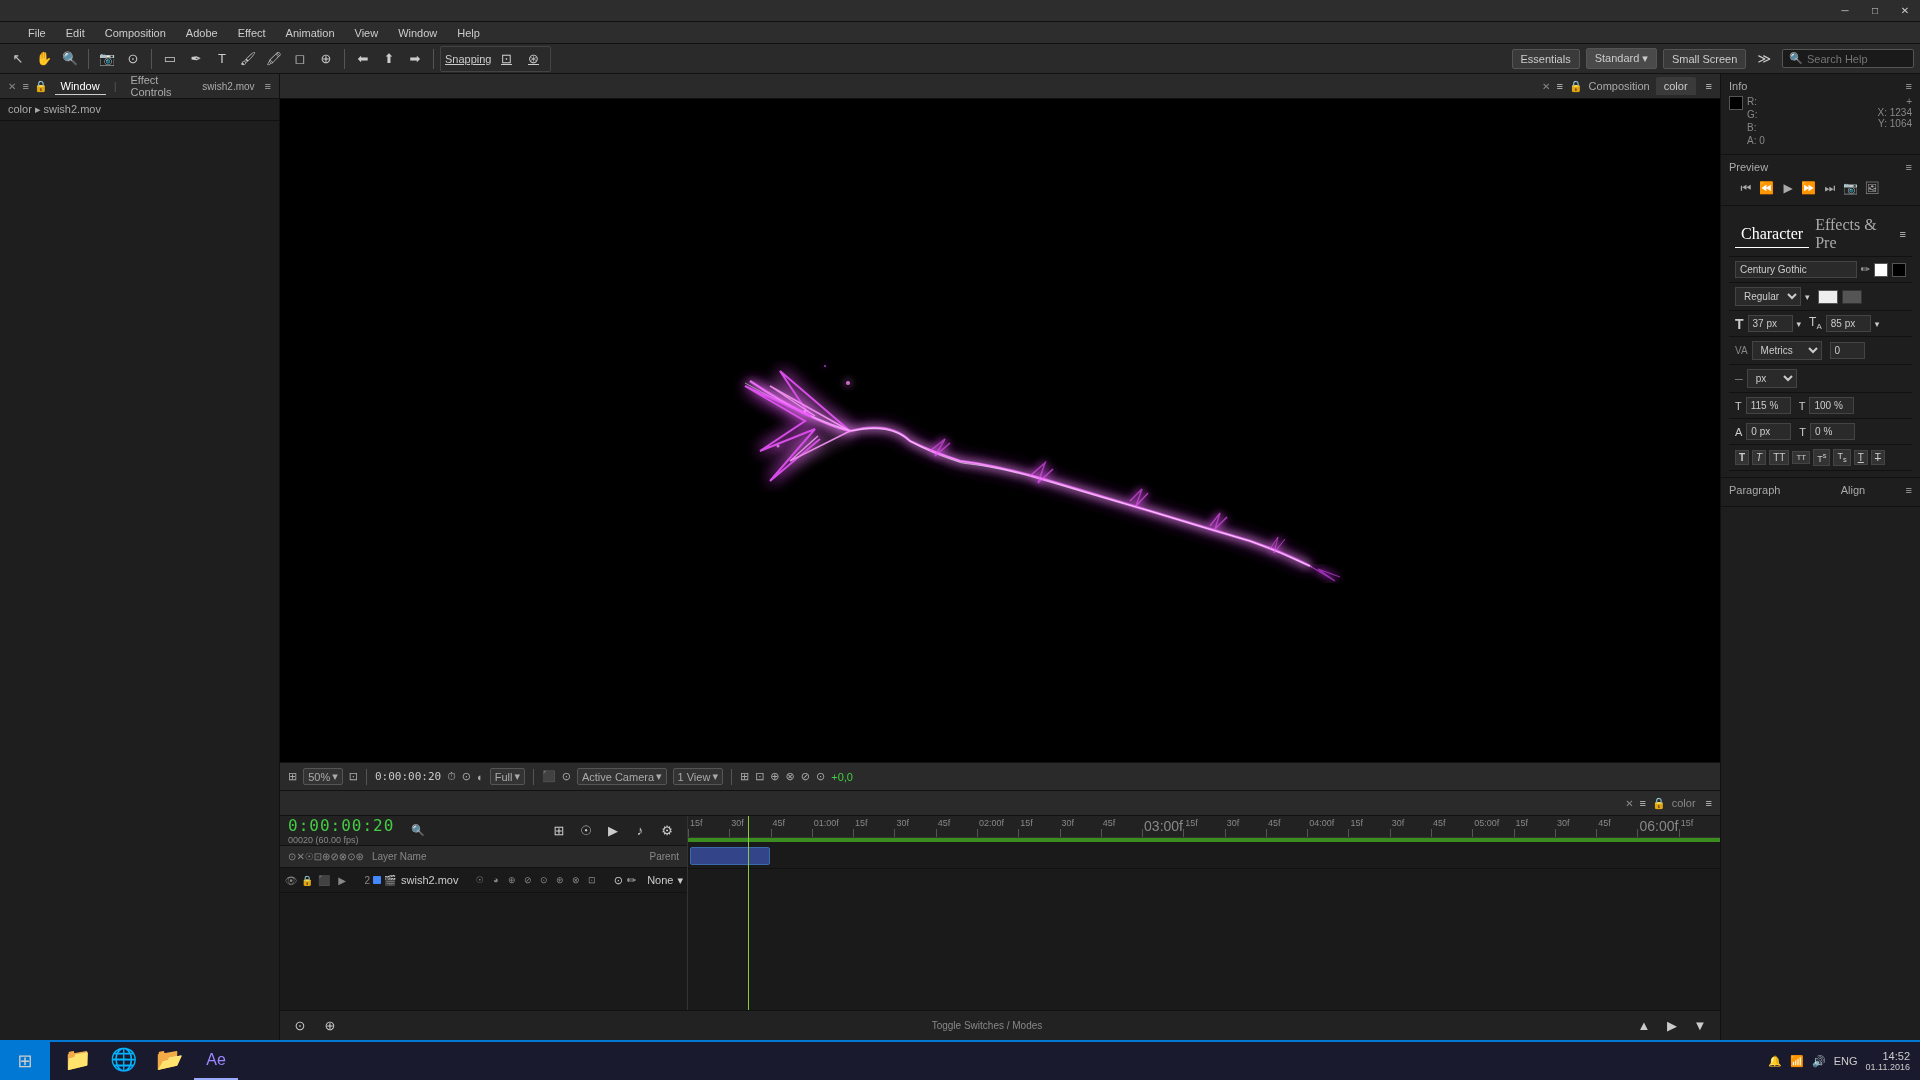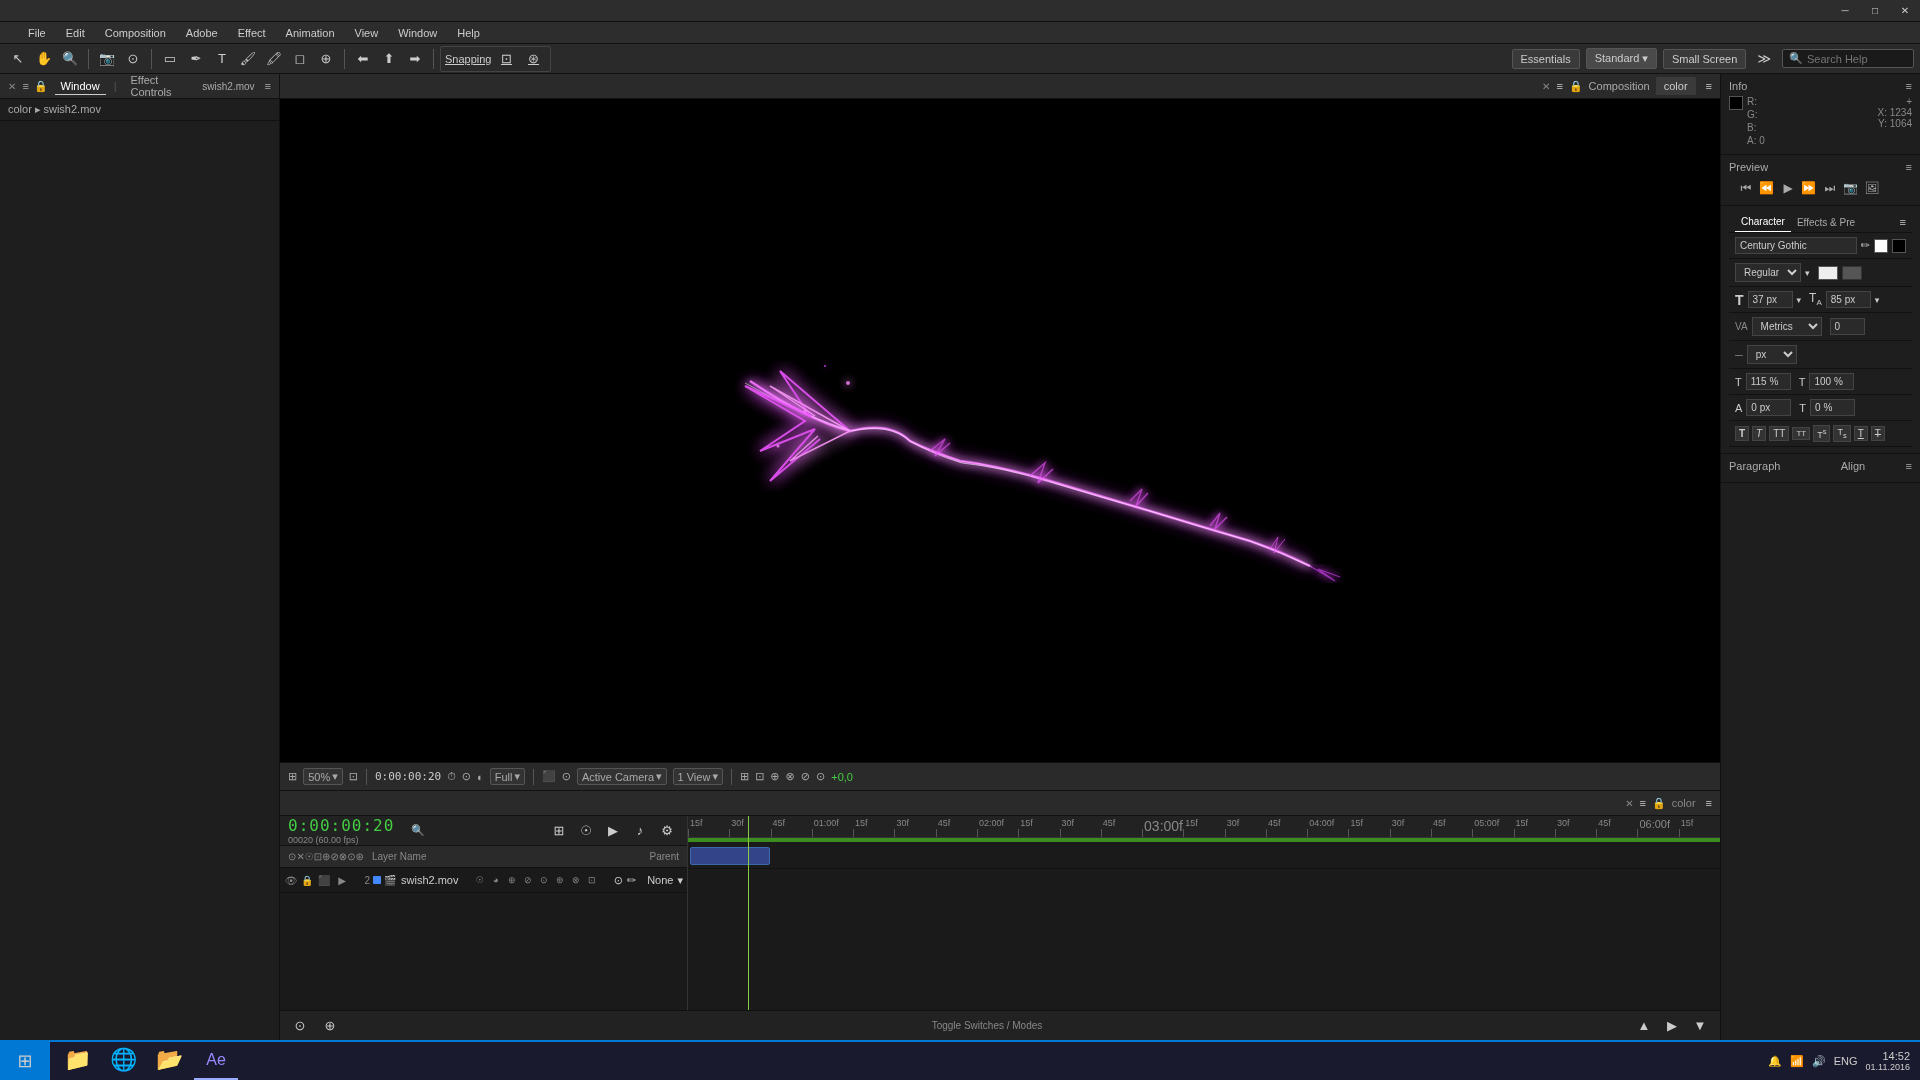--- a/index.html
+++ b/index.html
@@ -85,21 +85,21 @@
     .rp-title { font-size: 11px; color: #aaa; margin-bottom: 4px; display: flex; align-items: center; justify-content: space-between; }
     .rp-row { display: flex; align-items: center; justify-content: space-between; margin-bottom: 2px; font-size: 10px; }
     .rp-label { color: #888; }
     .rp-value { color: #ccc; font-family: monospace; }
     .color-box { width: 14px; height: 14px; background: #000; border: 1px solid #555; }
 
     
     .preview-controls { display: flex; align-items: center; gap: 3px; padding: 4px 8px; }
     .prev-btn { font-size: 12px; color: #aaa; cursor: pointer; width: 18px; text-align: center; }
     .char-tabs { display: flex; align-items: center; padding: 0 6px; border-bottom: 1px solid #111; }
-    .char-tab { padding: 4px 6px; font-size: 10px; color: #aaa; cursor: pointer; }
+    .char-tab { padding: 4px 6px; font-size: 16px; color: #aaa; cursor: pointer; font-family: Liberation Serif, serif; }
     .char-tab.active { color: #fff; border-bottom: 1px solid #fff; }
     .char-font-row { display: flex; align-items: center; padding: 4px 6px; gap: 4px; border-bottom: 1px solid #111; }
     .char-font-input { flex: 1; background: #2a2a2a; border: 1px solid #444; color: #ccc; font-size: 10px; padding: 2px 4px; }
     .char-style-row { display: flex; align-items: center; padding: 4px 6px; gap: 4px; border-bottom: 1px solid #111; }
     .char-style-sel { background: #2a2a2a; border: 1px solid #444; color: #ccc; font-size: 10px; padding: 2px 4px; }
     .char-size-row { display: flex; align-items: center; padding: 4px 6px; gap: 4px; border-bottom: 1px solid #111; }
     .num-field { background: #2a2a2a; border: 1px solid #444; color: #ccc; font-size: 10px; padding: 2px 4px; width: 45px; }
     .char-icon-btn { font-size: 10px; color: #ccc; cursor: pointer; padding: 1px 3px; border: 1px solid #444; background: #333; }
 
     
@@ -473,21 +473,21 @@
               <div style="position: absolute; left: 84%; top: 0px; bottom: 0px;">
                 <div style="width:1px; height:8px; background:#555; position:absolute; bottom:0;"></div>
                 <span style="position:absolute; top:2px; left:2px; font-size:9px; color:#888; white-space:nowrap;">30f</span>
               </div>
               <div style="position: absolute; left: 88%; top: 0px; bottom: 0px;">
                 <div style="width:1px; height:8px; background:#555; position:absolute; bottom:0;"></div>
                 <span style="position:absolute; top:2px; left:2px; font-size:9px; color:#888; white-space:nowrap;">45f</span>
               </div>
               <div style="position: absolute; left: 92%; top: 0px; bottom: 0px;">
                 <div style="width:1px; height:8px; background:#555; position:absolute; bottom:0;"></div>
-                <span style="position:absolute; top:2px; left:2px; font-size:11px; color:#888; white-space:nowrap;">06:00f</span>
+                <span style="position:absolute; top:2px; left:2px; font-size:14px; color:#888; white-space:nowrap;">06:00f</span>
               </div>
               <div style="position: absolute; left: 96%; top: 0px; bottom: 0px;">
                 <div style="width:1px; height:8px; background:#555; position:absolute; bottom:0;"></div>
                 <span style="position:absolute; top:2px; left:2px; font-size:9px; color:#888; white-space:nowrap;">15f</span>
               </div>
             </div>
 
           <div style="height:6px; background: #1a1a1a; position:relative;">
             <div style="position:absolute; left:0; right:0; height:4px; background:#44aa22; opacity:0.8;"></div>
           </div>

